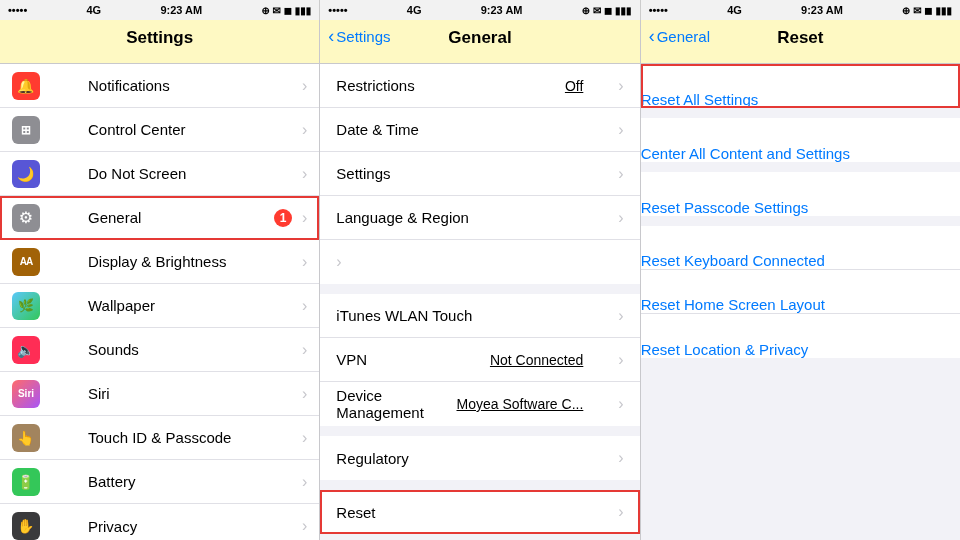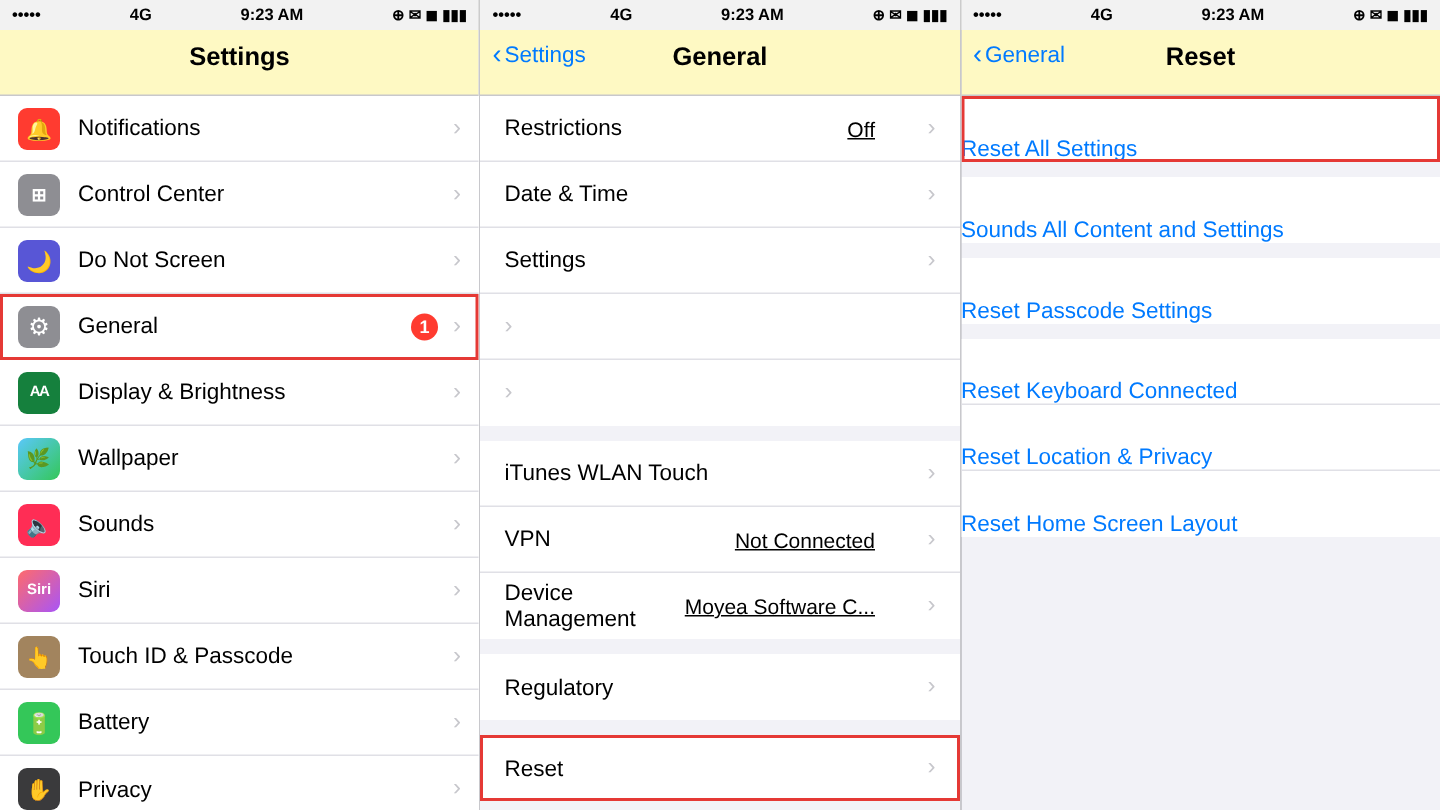--- a/index.html
+++ b/index.html
@@ -107,20 +107,21 @@
       margin-right: 12px;
       flex-shrink: 0;
       font-size: 16px;
       color: #fff;
     }
 
     .item-label {
       flex: 1;
       font-size: 15px;
       color: #000;
+      margin-left: 36px;
     }
     .item-chevron {
       color: #c7c7cc;
       font-size: 16px;
       margin-left: 4px;
     }
     .item-badge {
       background: #ff3b30;
       color: #fff;
       border-radius: 10px;
@@ -197,21 +198,21 @@
       flex: 1;
       overflow-y: auto;
       overflow-x: hidden;
     }
     .col-content::-webkit-scrollbar { display: none; }
 
     
     .icon-red { background: #ff3b30; }
     .icon-gray { background: #8e8e93; }
     .icon-purple { background: #5856d6; }
-    .icon-blue { background: #15803d; }
+    .icon-blue { background: #a16207; }
     .icon-pink { background: #ff2d55; }
     .icon-green { background: #34c759; }
     .icon-dark { background: #3a3a3c; }
   </style>
 </head>
 <body>
 
 <div class="status-bar">
   <div class="status-bar-panel">
     <span>•••••</span>
@@ -334,20 +335,21 @@
         </div>
         <div class="gen-item">
           <span class="gen-item-label">Date &amp; Time</span>
           <span class="gen-chevron">›</span>
         </div>
         <div class="gen-item">
           <span class="gen-item-label">Settings</span>
           <span class="gen-chevron">›</span>
         </div>
         <div class="gen-item">
+          <span class="gen-item-label">Language &amp; Region</span>
           <span class="gen-chevron">›</span>
         </div>
         <div class="gen-item">
           <span class="gen-chevron">›</span>
         </div>
       </div>
       <div class="section-gap"></div>
 
       <div class="list-section">
         <div class="gen-item">
@@ -396,39 +398,39 @@
 
       <div class="list-section">
         <div class="reset-item highlighted">
           <span class="reset-item-label">Reset All Settings</span>
         </div>
       </div>
       <div class="section-gap"></div>
 
       <div class="list-section">
         <div class="reset-item">
-          <span class="reset-item-label">Sounds All Content and Settings</span>
+          <span class="reset-item-label">Center All Content and Settings</span>
         </div>
       </div>
       <div class="section-gap"></div>
 
       <div class="list-section">
         <div class="reset-item">
           <span class="reset-item-label">Reset Passcode Settings</span>
         </div>
       </div>
       <div class="section-gap"></div>
 
       <div class="list-section">
         <div class="reset-item">
           <span class="reset-item-label">Reset Keyboard Connected</span>
         </div>
         <div class="reset-item">
+          <span class="reset-item-label">Reset Home Screen Layout</span>
+        </div>
+        <div class="reset-item">
           <span class="reset-item-label">Reset Location &amp; Privacy</span>
         </div>
-        <div class="reset-item">
-          <span class="reset-item-label">Reset Home Screen Layout</span>
-        </div>
       </div>
     </div>
   </div>
 
 </div>
 
 </body></html>

